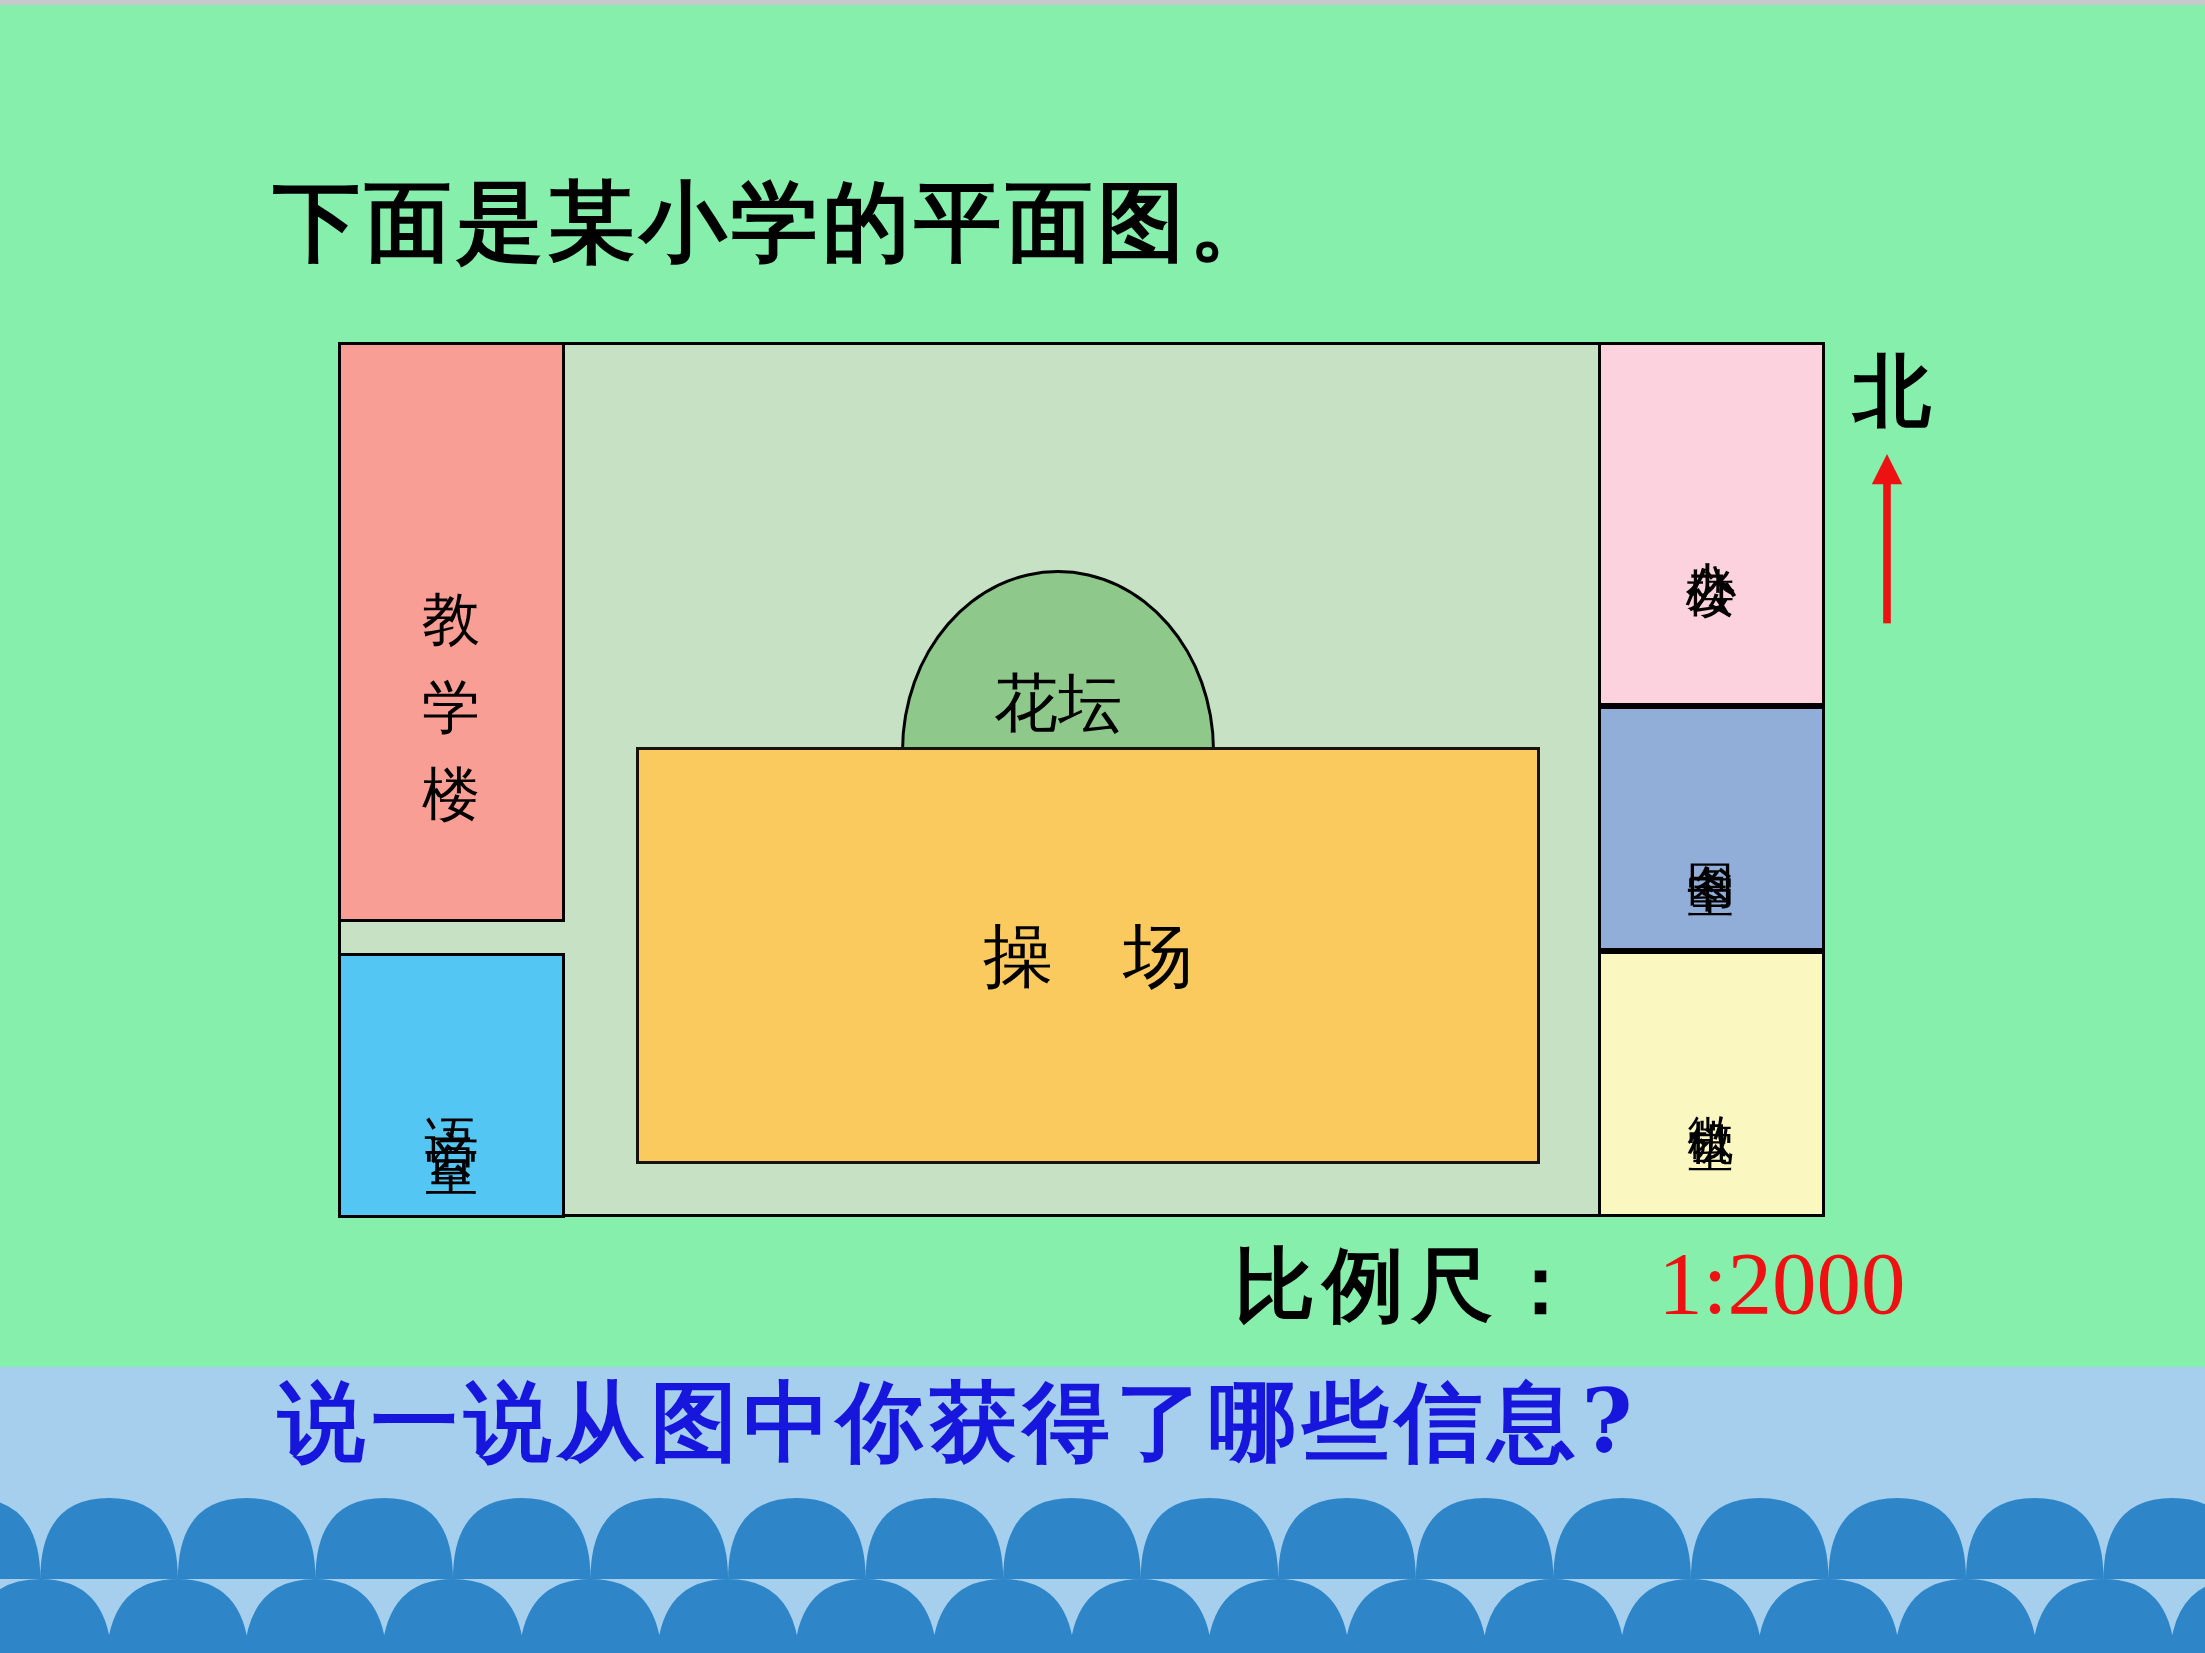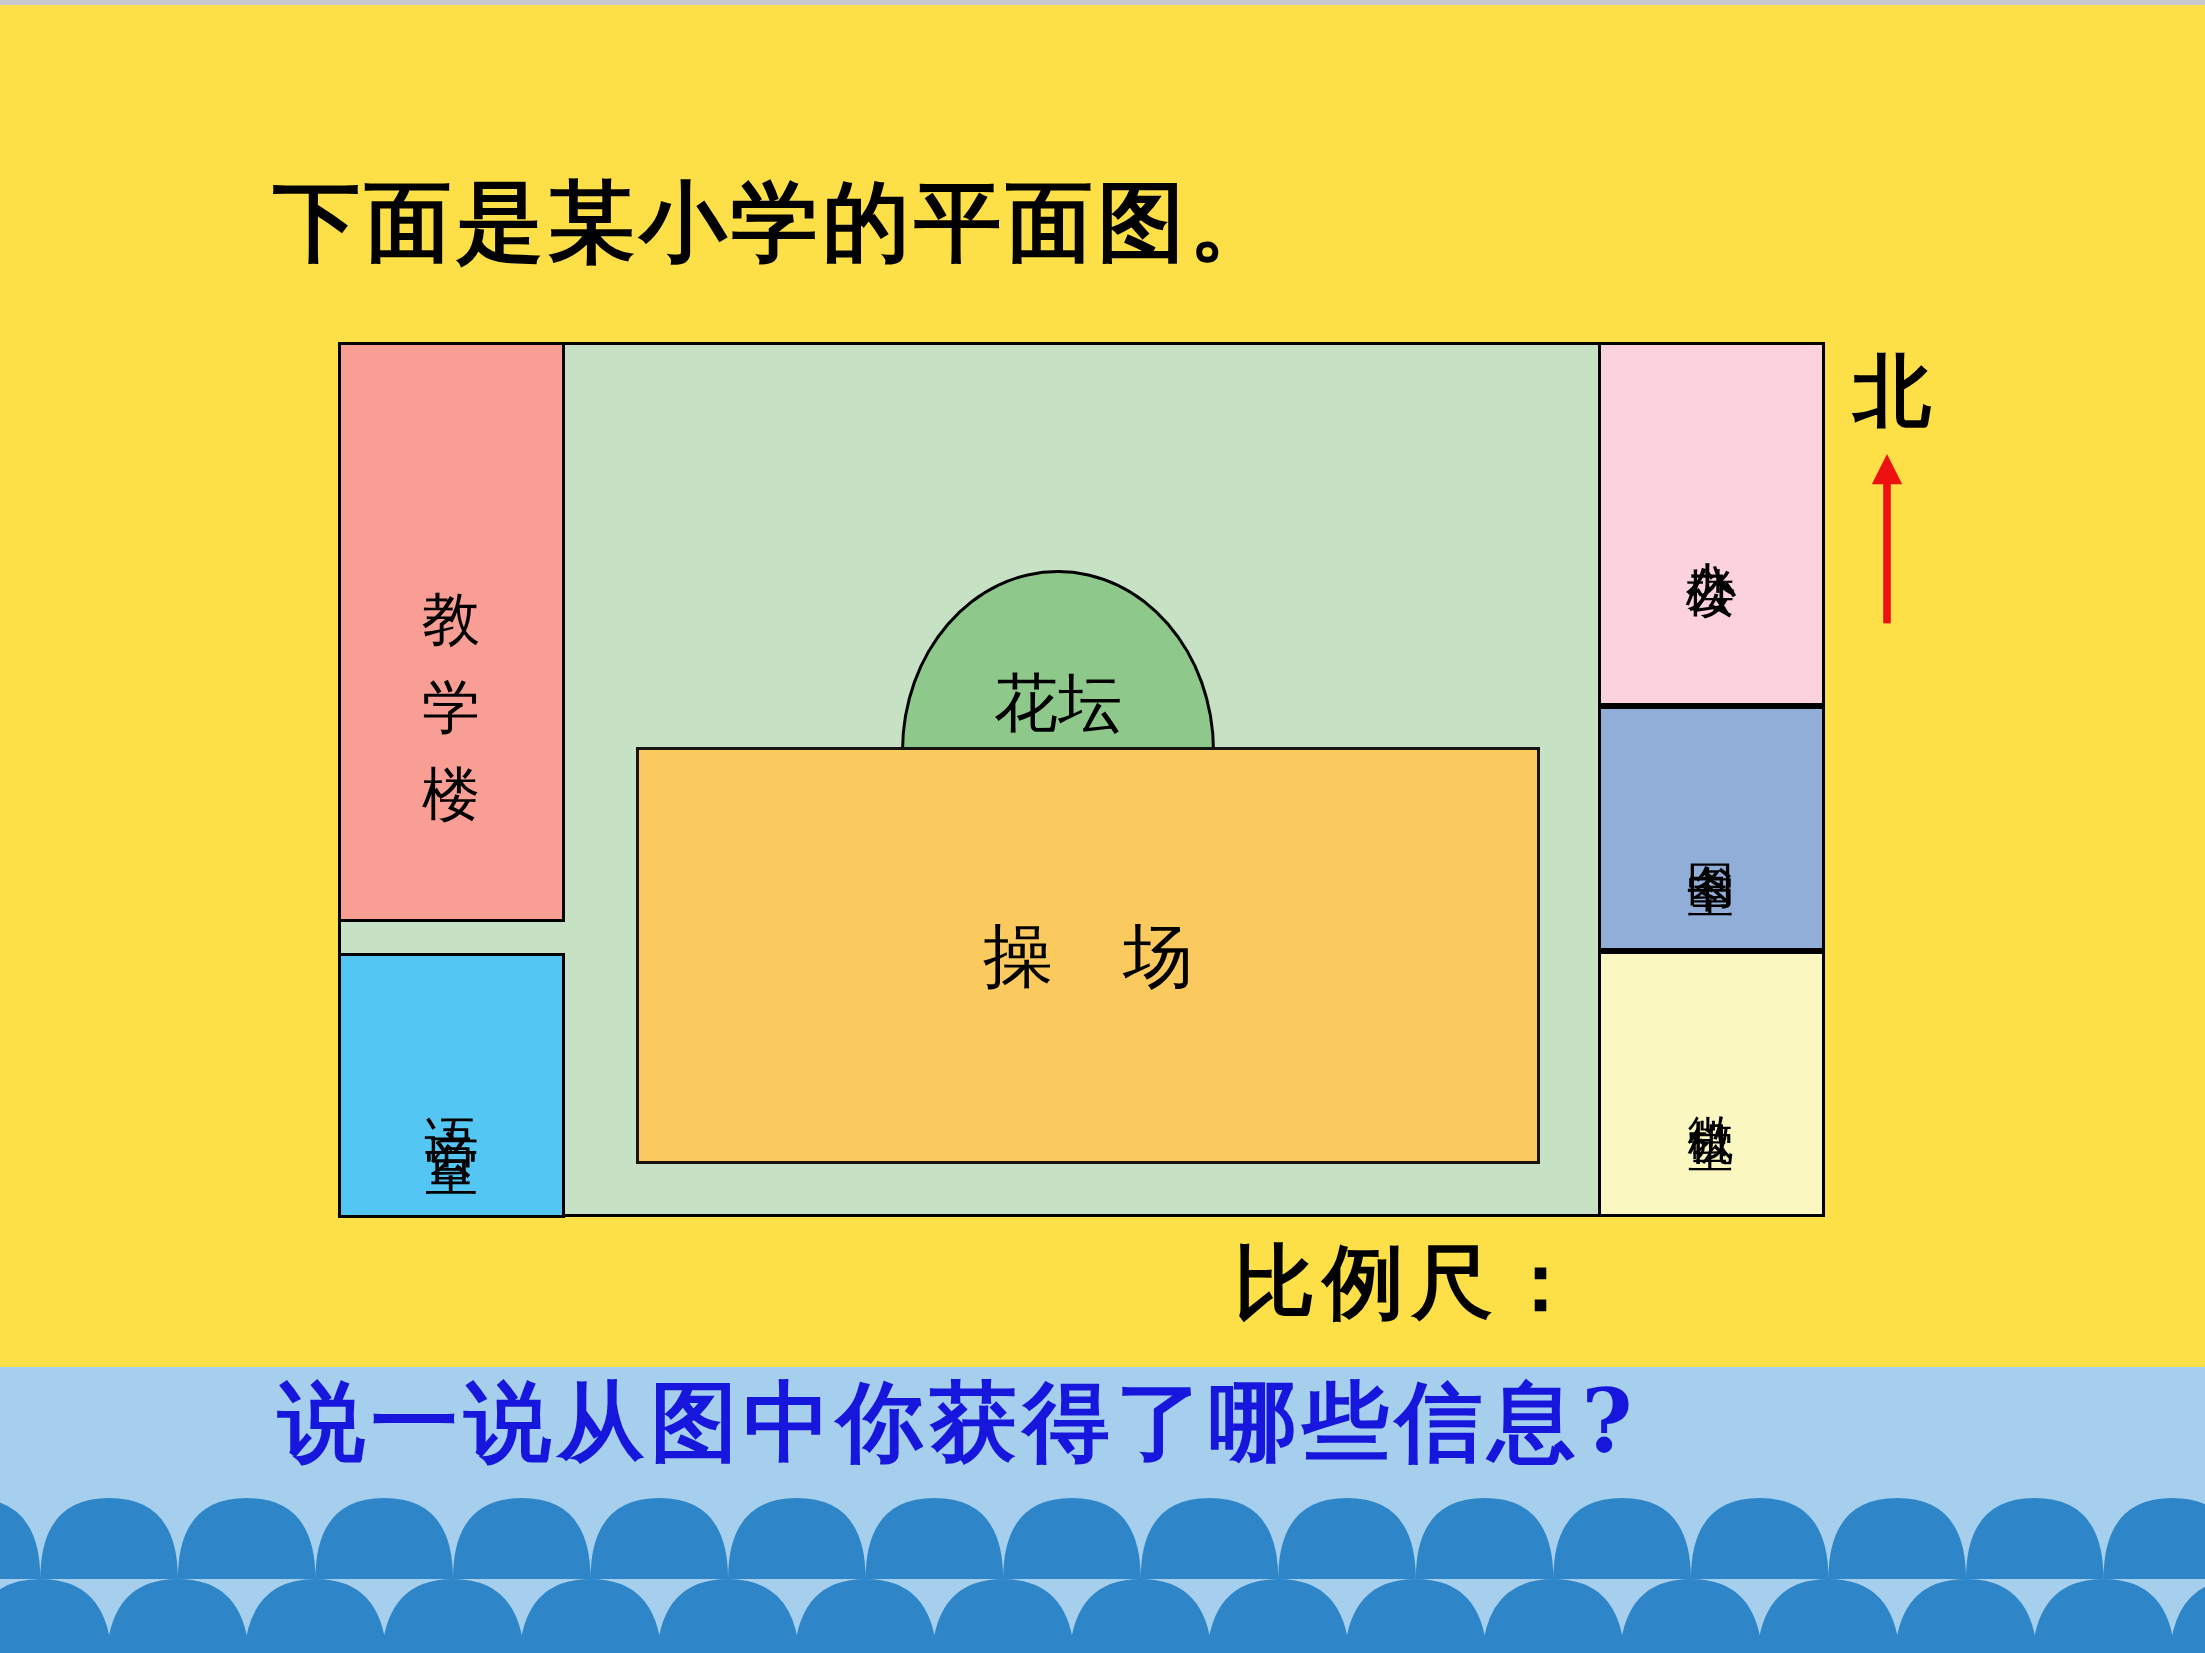--- a/index.html
+++ b/index.html
@@ -3,21 +3,21 @@
 <meta charset="utf-8">
 <style>
   html,body{margin:0;padding:0;}
   body{
     width:2205px;height:1654px;
     background:#e9eef2;
     font-family:"DejaVu Serif","Liberation Serif",serif;
   }
   .slide{
     position:relative;width:2205px;height:1654px;overflow:hidden;
-    background:#fde047;
+    background:#86efac;
   }
   .top-strip{
     position:absolute;left:0;top:0;width:2205px;height:4.6px;background:#C9C9CD;
   }
   .title{
     position:absolute;left:273px;top:175px;margin:0;
     font-size:87px;font-weight:bold;color:#000;line-height:1.08;
     letter-spacing:4.6px;white-space:nowrap;
   }
   
@@ -134,20 +134,21 @@
 
   <div class="north-label">北</div>
 
   <svg class="north-arrow" width="38" height="178" viewBox="0 0 50 232">
     <polygon points="25,4 5,44 45,44" fill="#EE1111"></polygon>
     <rect x="20" y="38" width="10" height="189" fill="#EE1111"></rect>
   </svg>
 
   <div class="scale-line">
     <span class="scale-label">比例尺：</span>
+    <span class="scale-value">1:2000</span>
   </div>
 
   <div class="bottom-band">
     <div class="question">说一说从图中你获得了哪些信息?</div>
   </div>
 
   <svg class="waves" width="2205" height="162" viewBox="0 1948 2880 212">
     <path fill="#2E86C9" d="M -130 2062 Q -130 1956 -40 1956 Q 50 1956 50 2062 Z M 50 2062 Q 50 1956 140 1956 Q 230 1956 230 2062 Z M 230 2062 Q 230 1956 320 1956 Q 410 1956 410 2062 Z M 410 2062 Q 410 1956 500 1956 Q 590 1956 590 2062 Z M 590 2062 Q 590 1956 680 1956 Q 770 1956 770 2062 Z M 770 2062 Q 770 1956 860 1956 Q 950 1956 950 2062 Z M 950 2062 Q 950 1956 1040 1956 Q 1130 1956 1130 2062 Z M 1130 2062 Q 1130 1956 1220 1956 Q 1310 1956 1310 2062 Z M 1310 2062 Q 1310 1956 1400 1956 Q 1490 1956 1490 2062 Z M 1490 2062 Q 1490 1956 1580 1956 Q 1670 1956 1670 2062 Z M 1670 2062 Q 1670 1956 1760 1956 Q 1850 1956 1850 2062 Z M 1850 2062 Q 1850 1956 1940 1956 Q 2030 1956 2030 2062 Z M 2030 2062 Q 2030 1956 2120 1956 Q 2210 1956 2210 2062 Z M 2210 2062 Q 2210 1956 2300 1956 Q 2390 1956 2390 2062 Z M 2390 2062 Q 2390 1956 2480 1956 Q 2570 1956 2570 2062 Z M 2570 2062 Q 2570 1956 2660 1956 Q 2750 1956 2750 2062 Z M 2750 2062 Q 2750 1956 2840 1956 Q 2930 1956 2930 2062 Z M 2930 2062 Q 2930 1956 3020 1956 Q 3110 1956 3110 2062 Z "></path>
     <path fill="#2E86C9" d="M -224 2178 Q -224 2062 -130 2062 Q -36 2062 -36 2178 Z M -44 2178 Q -44 2062 50 2062 Q 144 2062 144 2178 Z M 136 2178 Q 136 2062 230 2062 Q 324 2062 324 2178 Z M 316 2178 Q 316 2062 410 2062 Q 504 2062 504 2178 Z M 496 2178 Q 496 2062 590 2062 Q 684 2062 684 2178 Z M 676 2178 Q 676 2062 770 2062 Q 864 2062 864 2178 Z M 856 2178 Q 856 2062 950 2062 Q 1044 2062 1044 2178 Z M 1036 2178 Q 1036 2062 1130 2062 Q 1224 2062 1224 2178 Z M 1216 2178 Q 1216 2062 1310 2062 Q 1404 2062 1404 2178 Z M 1396 2178 Q 1396 2062 1490 2062 Q 1584 2062 1584 2178 Z M 1576 2178 Q 1576 2062 1670 2062 Q 1764 2062 1764 2178 Z M 1756 2178 Q 1756 2062 1850 2062 Q 1944 2062 1944 2178 Z M 1936 2178 Q 1936 2062 2030 2062 Q 2124 2062 2124 2178 Z M 2116 2178 Q 2116 2062 2210 2062 Q 2304 2062 2304 2178 Z M 2296 2178 Q 2296 2062 2390 2062 Q 2484 2062 2484 2178 Z M 2476 2178 Q 2476 2062 2570 2062 Q 2664 2062 2664 2178 Z M 2656 2178 Q 2656 2062 2750 2062 Q 2844 2062 2844 2178 Z M 2836 2178 Q 2836 2062 2930 2062 Q 3024 2062 3024 2178 Z "></path>
   </svg>

